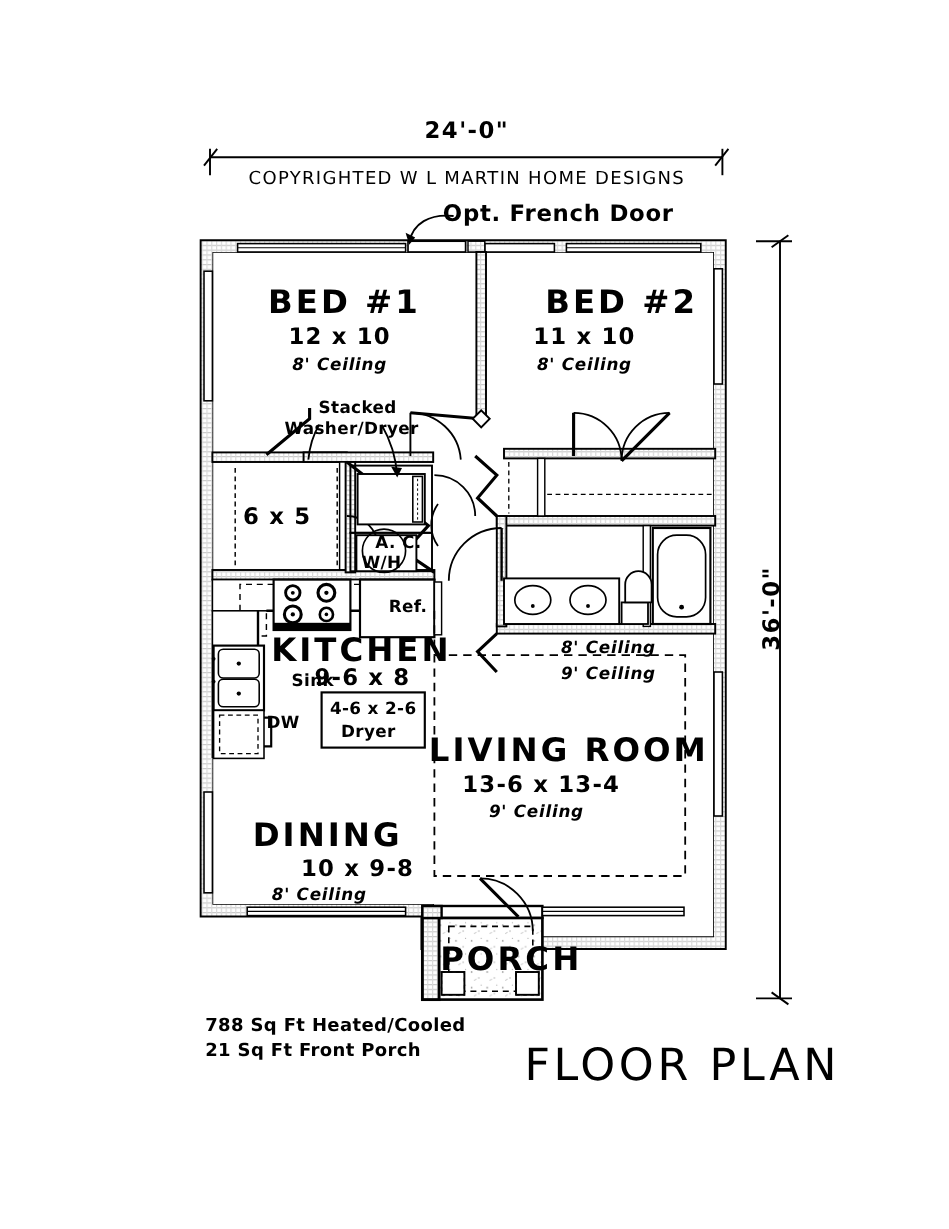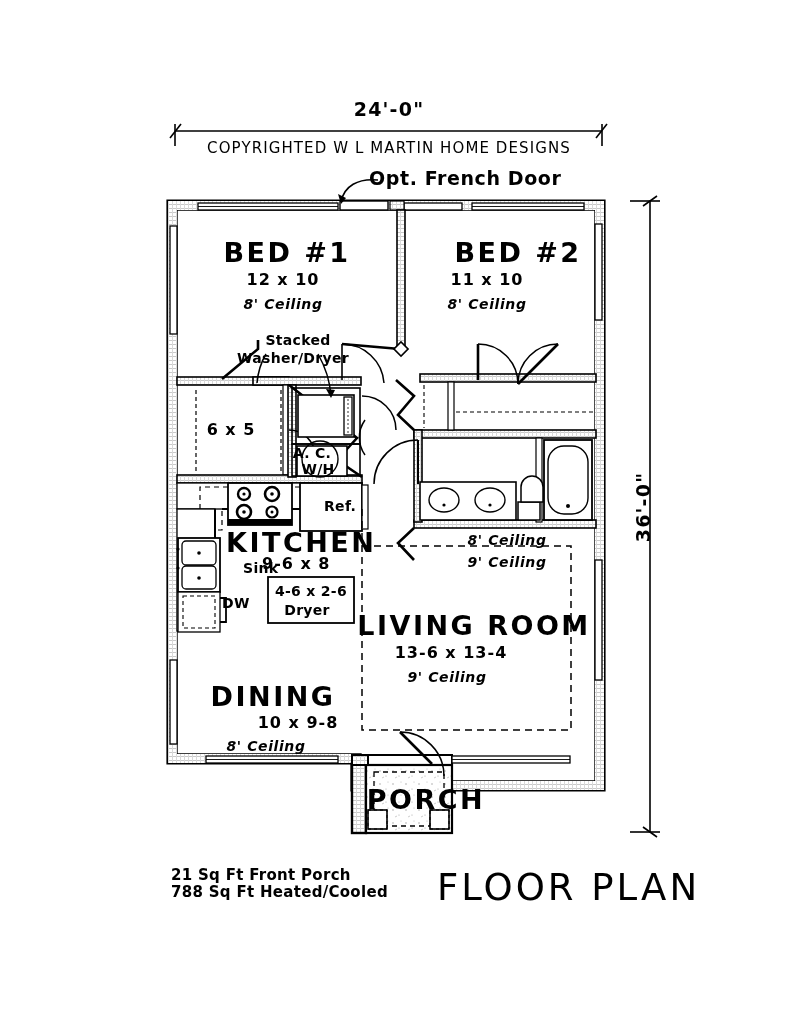--- a/index.html
+++ b/index.html
@@ -31,21 +31,21 @@
     white-space: nowrap;
     font-family: "DejaVu Sans", sans-serif;
     letter-spacing: 0.5px;
   }
   .room-name {
     font-size: 27px;
     font-weight: 700;
     letter-spacing: 2.5px;
   }
   .room-dim {
-    font-size: 16px;
+    font-size: 19px;
     font-weight: 700;
     letter-spacing: 1px;
     text-align: center;
   }
   .room-ceil {
     font-size: 14px;
     font-weight: 700;
     font-style: italic;
     letter-spacing: 0.6px;
   }
@@ -368,21 +368,21 @@
   <svg style="position:absolute; left:248px; top:352px; width:24px; height:34px;">
     <path d="M18 2 C 12 12, 10 20, 9 31" fill="none" stroke="#000" stroke-width="1.5"></path>
   </svg>
   <svg style="position:absolute; left:316px; top:352px; width:22px; height:50px;">
     <path d="M2 2 C 10 16, 14 30, 15 44" fill="none" stroke="#000" stroke-width="1.5"></path>
     <path d="M15 46 L10 37 L19 38 Z" fill="#000"></path>
   </svg>
 
   <div class="lbl room-dim ctr" style="left:231px; top:420px;">6 x 5</div>
 
-  <div class="lbl small-note ctr" style="left:312px; top:445px;">A. C.</div>
+  <div class="lbl small-note ctr" style="left:332px; top:445px;">A. C.</div>
   <div class="lbl small-note ctr" style="left:318px; top:461px;">W/H</div>
 
   <div class="lbl small-note" style="left:324px; top:498px;">Ref.</div>
 
   <div class="lbl room-name" style="left:226px; top:527px;">KITCHEN</div>
   <div class="lbl small-note" style="left:219px; top:560px;margin-left:24px;">Sink</div>
   <div class="lbl room-dim" style="left:262px; top:554px;">9-6 x 8</div>
   <div class="lbl small-note" style="left:222px; top:595px;">DW</div>
 
   <div class="lbl small-note ctr" style="left:311px; top:583px;">4-6 x 2-6</div>
@@ -394,18 +394,18 @@
   <div class="lbl room-name ctr" style="left:474px; top:610px;">LIVING ROOM</div>
   <div class="lbl room-dim ctr" style="left:451px; top:643px;">13-6 x 13-4</div>
   <div class="lbl room-ceil ctr" style="left:447px; top:669px;">9' Ceiling</div>
 
   <div class="lbl room-name ctr" style="left:273px; top:681px;">DINING</div>
   <div class="lbl room-dim ctr" style="left:268px; top:713px;margin-left:30px;">10 x 9-8</div>
   <div class="lbl room-ceil ctr" style="left:266px; top:738px;">8' Ceiling</div>
 
   <div class="lbl room-name ctr" style="left:426px; top:784px;">PORCH</div>
 
-  <div class="lbl footer-line" style="left:171px; top:845px;margin-top:38px;">788 Sq Ft Heated/Cooled</div>
+  <div class="lbl footer-line" style="left:171px; top:845px;">788 Sq Ft Heated/Cooled</div>
   <div class="lbl footer-line" style="left:171px; top:866px;">21 Sq Ft Front Porch</div>
 
   <div class="lbl title" style="left:406px; top:866px;">FLOOR PLAN</div>
 
 </div>
 
 </body></html>

